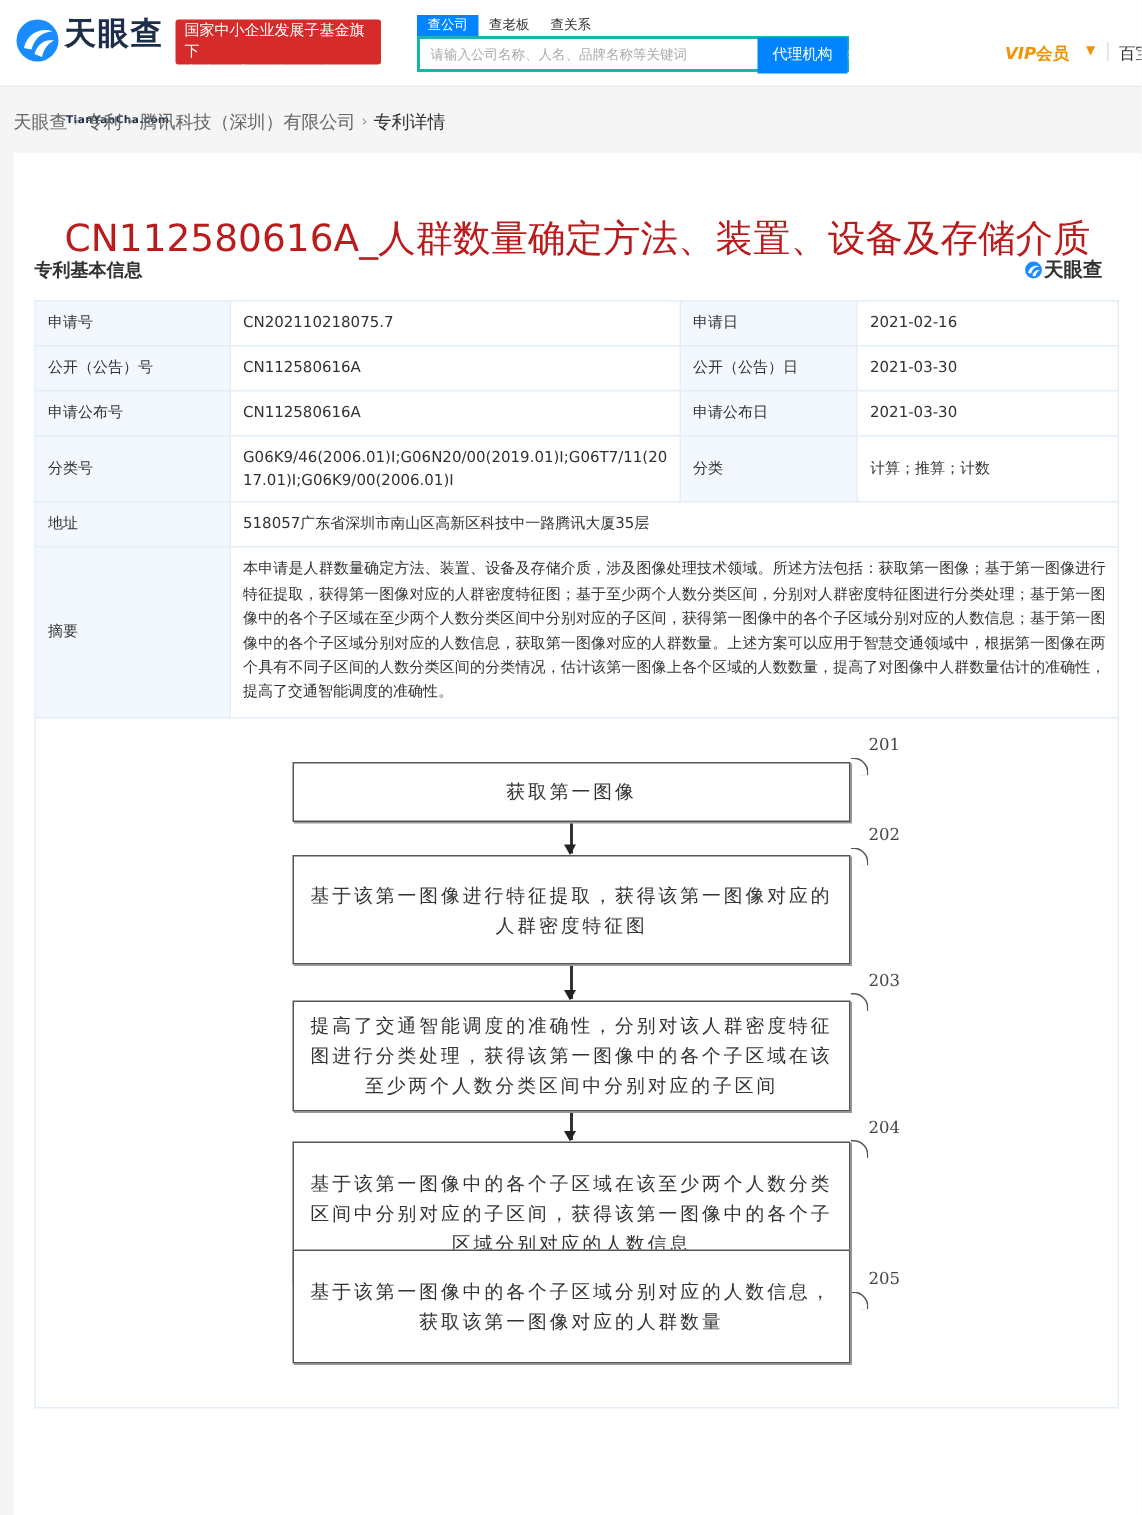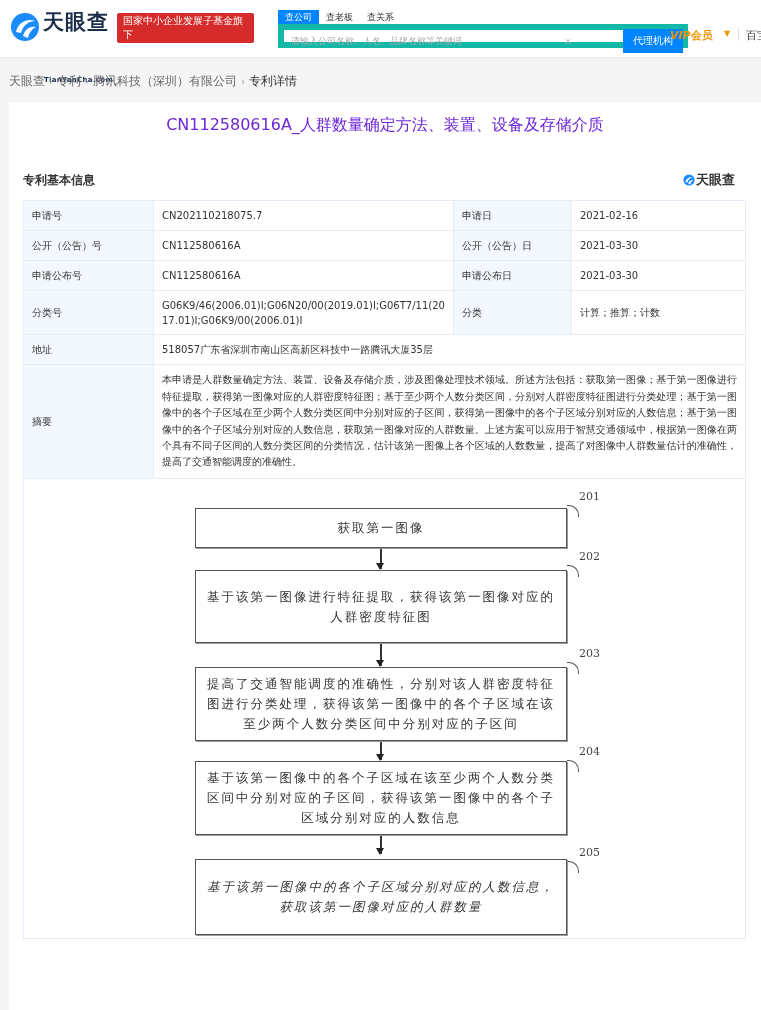--- a/index.html
+++ b/index.html
@@ -12,40 +12,40 @@
   .logo-mark { position: absolute; left: 0; top: 2px; width: 30px; height: 30px; }
   .logo-text { position: absolute; left: 33px; top: 0px; font-size: 21px; font-weight: bold; color: #1c2e4a; letter-spacing: 1px; line-height: 24px; }
   .logo-sub { position: absolute; left: 34px; top: 26px; font-size: 7px; font-weight: bold; color: #1c2e4a; letter-spacing: 0.3px; margin-top: 40px; }
   .badge-red { position: absolute; left: 117px; top: 13px; width: 137px; height: 30px; background: #d62b2b; color: #fff; font-size: 10px; line-height: 14px; padding: 1px 6px; border-radius: 2px; text-align: left; }
   .badge-red span { display: block; }
   .badge-red span.l2 { letter-spacing: 1.6px; }
 
   .search-tabs { position: absolute; left: 278px; top: 10px; height: 14px; display: flex; }
   .search-tab { font-size: 9px; padding: 0 7px; height: 14px; line-height: 14px; color: #333; }
   .search-tab.active { background: #0084ff; color: #fff; }
-  .search-box { position: absolute; left: 278px; top: 24px; width: 410px; height: 24px; border: 6px solid #14b8a6; background: #fff; }
+  .search-box { position: absolute; left: 278px; top: 24px; width: 288px; height: 24px; border: 2px solid #14b8a6; background: #fff; }
   .search-input { position: absolute; left: 0; top: 0; width: 300px; height: 22px; border: none; outline: none; font-size: 9px; padding-left: 7px; color: #999; background: transparent; font-family: "DejaVu Sans", sans-serif; }
   .search-input::placeholder { color: #aaa; }
   .search-clear { position: absolute; left: 278px; top: 5px; width: 12px; height: 12px; border-radius: 6px; color: #bbb; font-size: 9px; line-height: 12px; text-align: center; }
   .search-btn { position: absolute; right: -1px; top: -1px; width: 60px; height: 24px; background: #0084ff; color: #fff; font-size: 10px; line-height: 24px; text-align: center; border: none; }
 
   .vip { position: absolute; left: 670px; top: 28px; font-size: 11px; font-weight: bold; color: #f29400; font-style: italic; }
   .vip .vip-cn { font-style: normal; text-align: right; }
   .vip-caret { position: absolute; left: 724px; top: 29px; font-size: 8px; color: #f29400; }
   .vip-divider { position: absolute; left: 738px; top: 28px; width: 1px; height: 13px; background: #e0e0e0; }
   .more-cut { position: absolute; left: 746px; top: 28px; font-size: 11px; color: #333; white-space: nowrap; }
 
   
   .breadcrumb { position: absolute; left: 9px; top: 73px; font-size: 12px; color: #666; display: flex; align-items: center; }
   .breadcrumb .sep { color: #999; margin: 0 4px; font-size: 10px; }
   .breadcrumb .current { color: #333; }
 
   
   .card { position: absolute; left: 9px; top: 102px; width: 752px; height: 908px; background: #fff; }
-  .page-title { position: absolute; left: 0; top: 13px; width: 752px; text-align: center; font-size: 16px; color: #6d28d9; }
+  .page-title { position: absolute; left: 0; top: 40px; width: 752px; text-align: center; font-size: 25px; color: #b91c1c; }
   .section-title { position: absolute; left: 14px; top: 70px; font-size: 12px; font-weight: bold; color: #333; }
   .brand-mini { position: absolute; left: 674px; top: 69px; font-size: 13px; font-weight: bold; color: #333; display: flex; align-items: center; }
   .brand-mini .mini-mark { width: 12px; height: 12px; margin-right: 1px; }
 
   
   table.info { position: absolute; left: 14px; top: 98px; width: 722px; border-collapse: collapse; table-layout: fixed; font-size: 10px; }
   table.info td { border: 1px solid #e4eef8; padding: 0 8px; vertical-align: middle; color: #333; line-height: 15px; }
   table.info td.lbl { background: #f2f8fd; color: #333; }
   table.info tr.h30 td { height: 30px; }
   table.info tr.h44 td { height: 44px; }
@@ -175,24 +175,24 @@
           <div class="fbox" style="top:91px; height:73px;">基于该第一图像进行特征提取，获得该第一图像对应的人群密度特征图</div>
           <div class="farrow" style="top:165px; height:22px;"></div>
 
           <span class="fnum" style="left:398px; top:167px;">203</span>
           <span class="fcurve" style="left:386px; top:183px;"></span>
           <div class="fbox" style="top:188px; height:74px;">提高了交通智能调度的准确性，分别对该人群密度特征图进行分类处理，获得该第一图像中的各个子区域在该至少两个人数分类区间中分别对应的子区间</div>
           <div class="farrow" style="top:263px; height:18px;"></div>
 
           <span class="fnum" style="left:398px; top:265px;">204</span>
           <span class="fcurve" style="left:386px; top:281px;"></span>
-          <div class="fbox" style="top:282px; height:74px;">基于该第一图像中的各个子区域在该至少两个人数分类区间中分别对应的子区间，获得该第一图像中的各个子区域分别对应的人数信息</div>
+          <div class="fbox" style="top:282px; height:96px;">基于该第一图像中的各个子区域在该至少两个人数分类区间中分别对应的子区间，获得该第一图像中的各个子区域分别对应的人数信息</div>
           <div class="farrow" style="top:357px; height:18px;"></div>
 
           <span class="fnum" style="left:398px; top:366px;">205</span>
           <span class="fcurve" style="left:386px; top:382px;"></span>
-          <div class="fbox" style="top:380px; height:76px;font-style:italic;">基于该第一图像中的各个子区域分别对应的人数信息，获取该第一图像对应的人群数量</div>
+          <div class="fbox" style="top:354px; height:76px;">基于该第一图像中的各个子区域分别对应的人数信息，获取该第一图像对应的人群数量</div>
         </div>
       </td>
     </tr>
   </tbody>
     </table>
 </div>
 
 </body></html>

